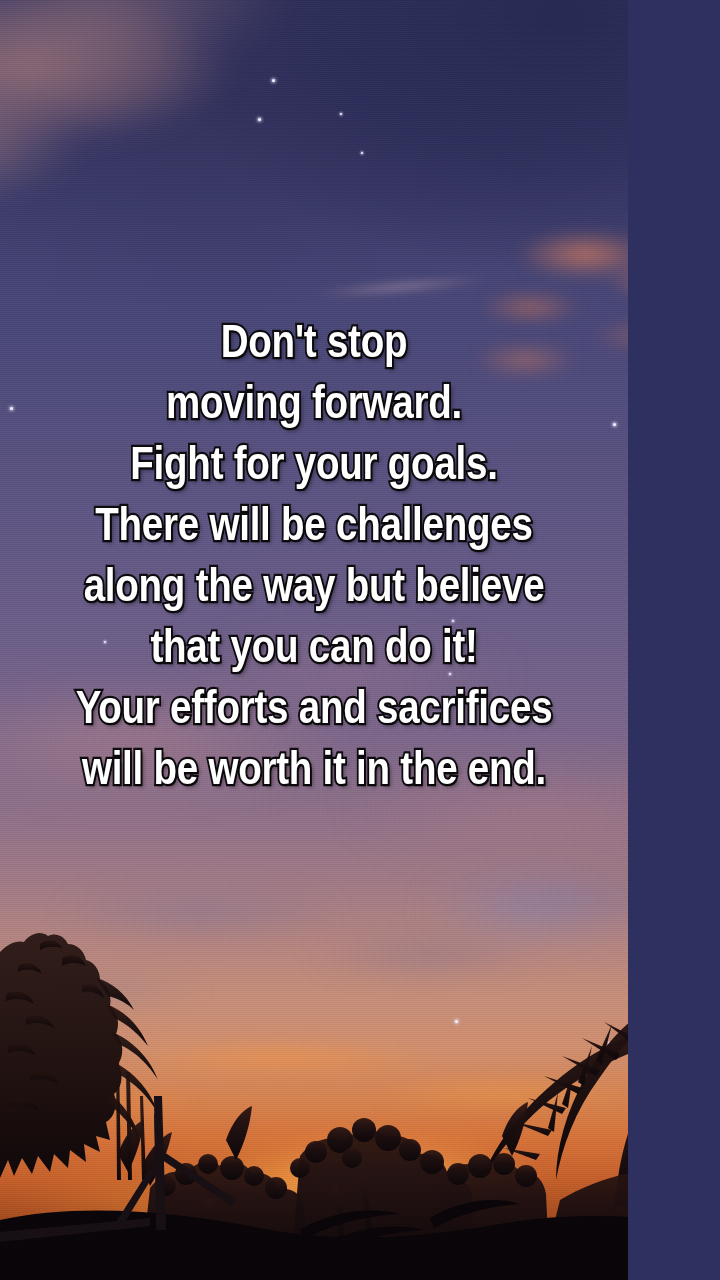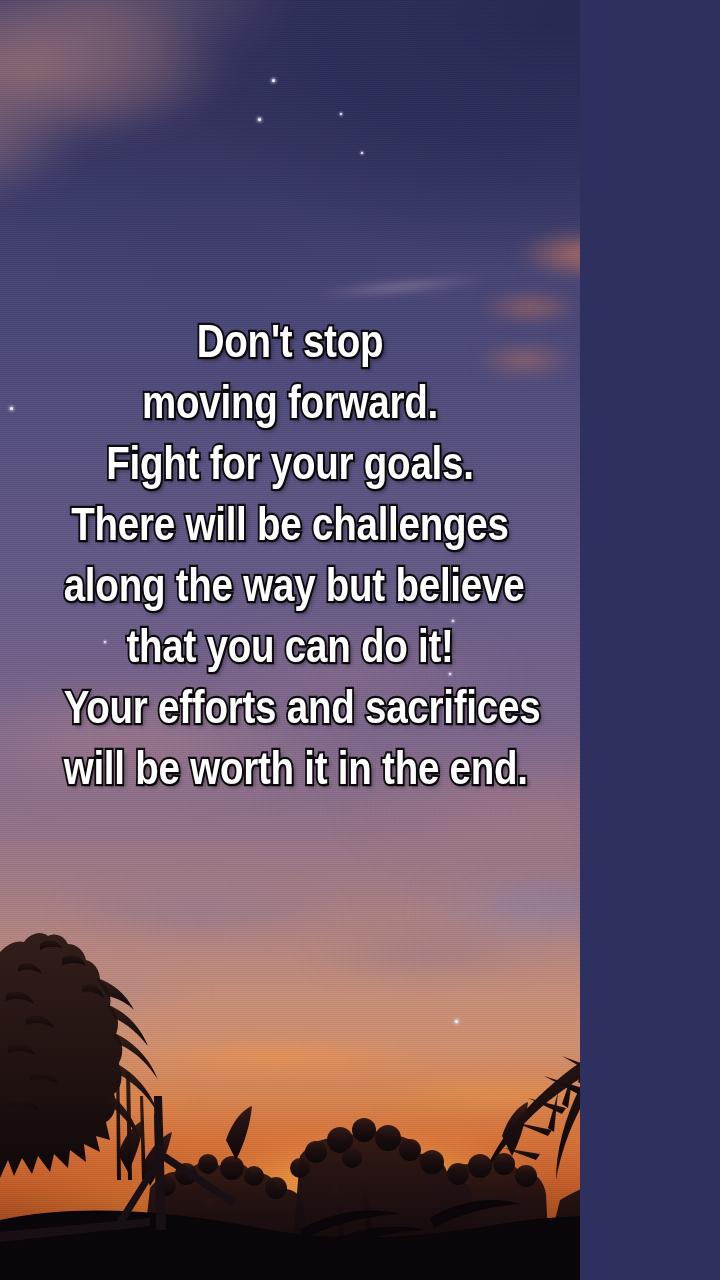--- a/index.html
+++ b/index.html
@@ -6,21 +6,21 @@
 
   html, body {
     width:720px; height:1280px;
     overflow:hidden;
     background:#2e3060;
     font-family:"Liberation Sans", sans-serif;
   }
 
   #poster {
     position:relative;
-    width:580px; height:1280px;
+    width:628px; height:1280px;
     overflow:hidden;
     background:#2e3060;
   }
 
   
   .sky-base {
     position:absolute; inset:0;
     background:linear-gradient(
       to bottom,
       #3a3a66 0%,

